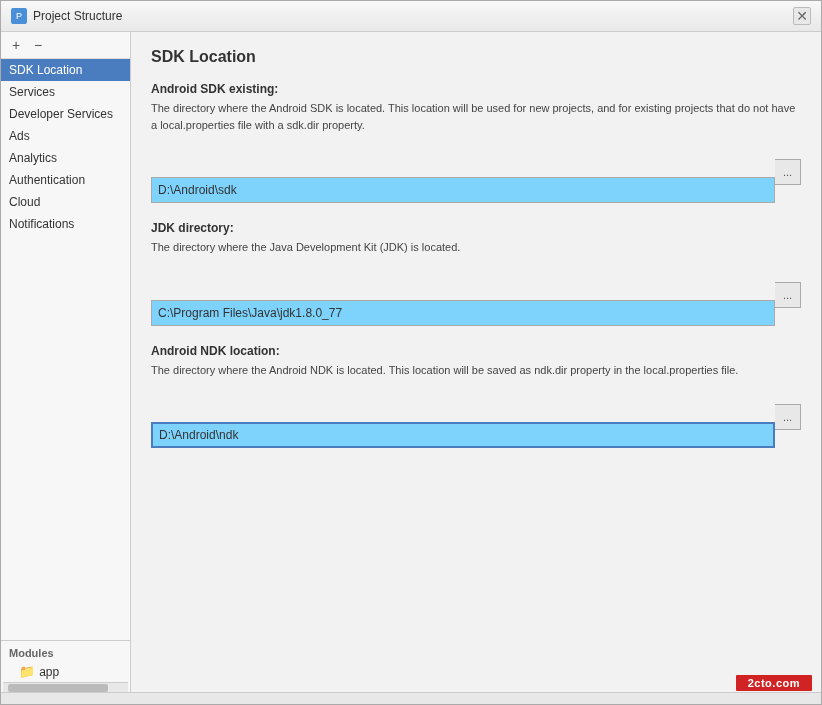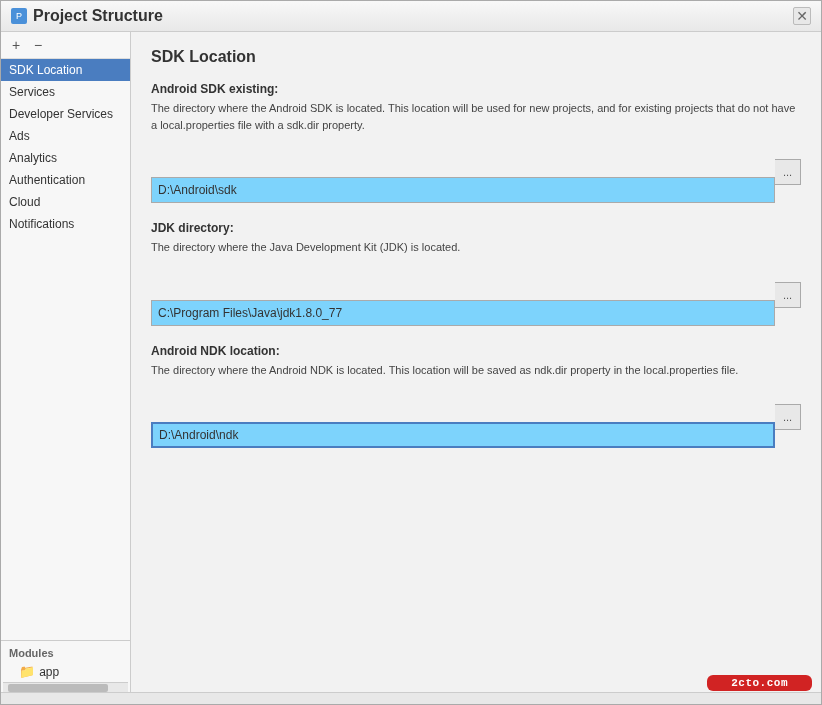--- a/index.html
+++ b/index.html
@@ -47,23 +47,23 @@
       background: #4a90d9;
       border-radius: 2px;
       display: flex;
       align-items: center;
       justify-content: center;
       font-size: 9px;
       color: white;
     }
 
     .title-text {
-      font-size: 16px;
-      color: #333;
-      font-weight: 700;
+      font-size: 12px;
+      color: #333;
+      font-weight: 400;
     }
 
     .title-close {
       width: 18px;
       height: 18px;
       display: flex;
       align-items: center;
       justify-content: center;
       cursor: pointer;
       font-size: 14px;
@@ -255,23 +255,23 @@
     }
 
     .watermark-badge {
       position: absolute;
       bottom: 14px;
       right: 10px;
       background: #cc0000;
       color: white;
       font-size: 11px;
       font-weight: bold;
-      padding: 2px 24px;
-      border-radius: 6px;
-      font-family: Liberation Mono, monospace;
+      padding: 2px 12px;
+      border-radius: 1px;
+      font-family: Liberation Sans, sans-serif;
       letter-spacing: 0.5px;
       opacity: 0.85;
     }
   </style>
 </head>
 <body>
 
 <div class="window-wrapper">
   <div class="window">
 

